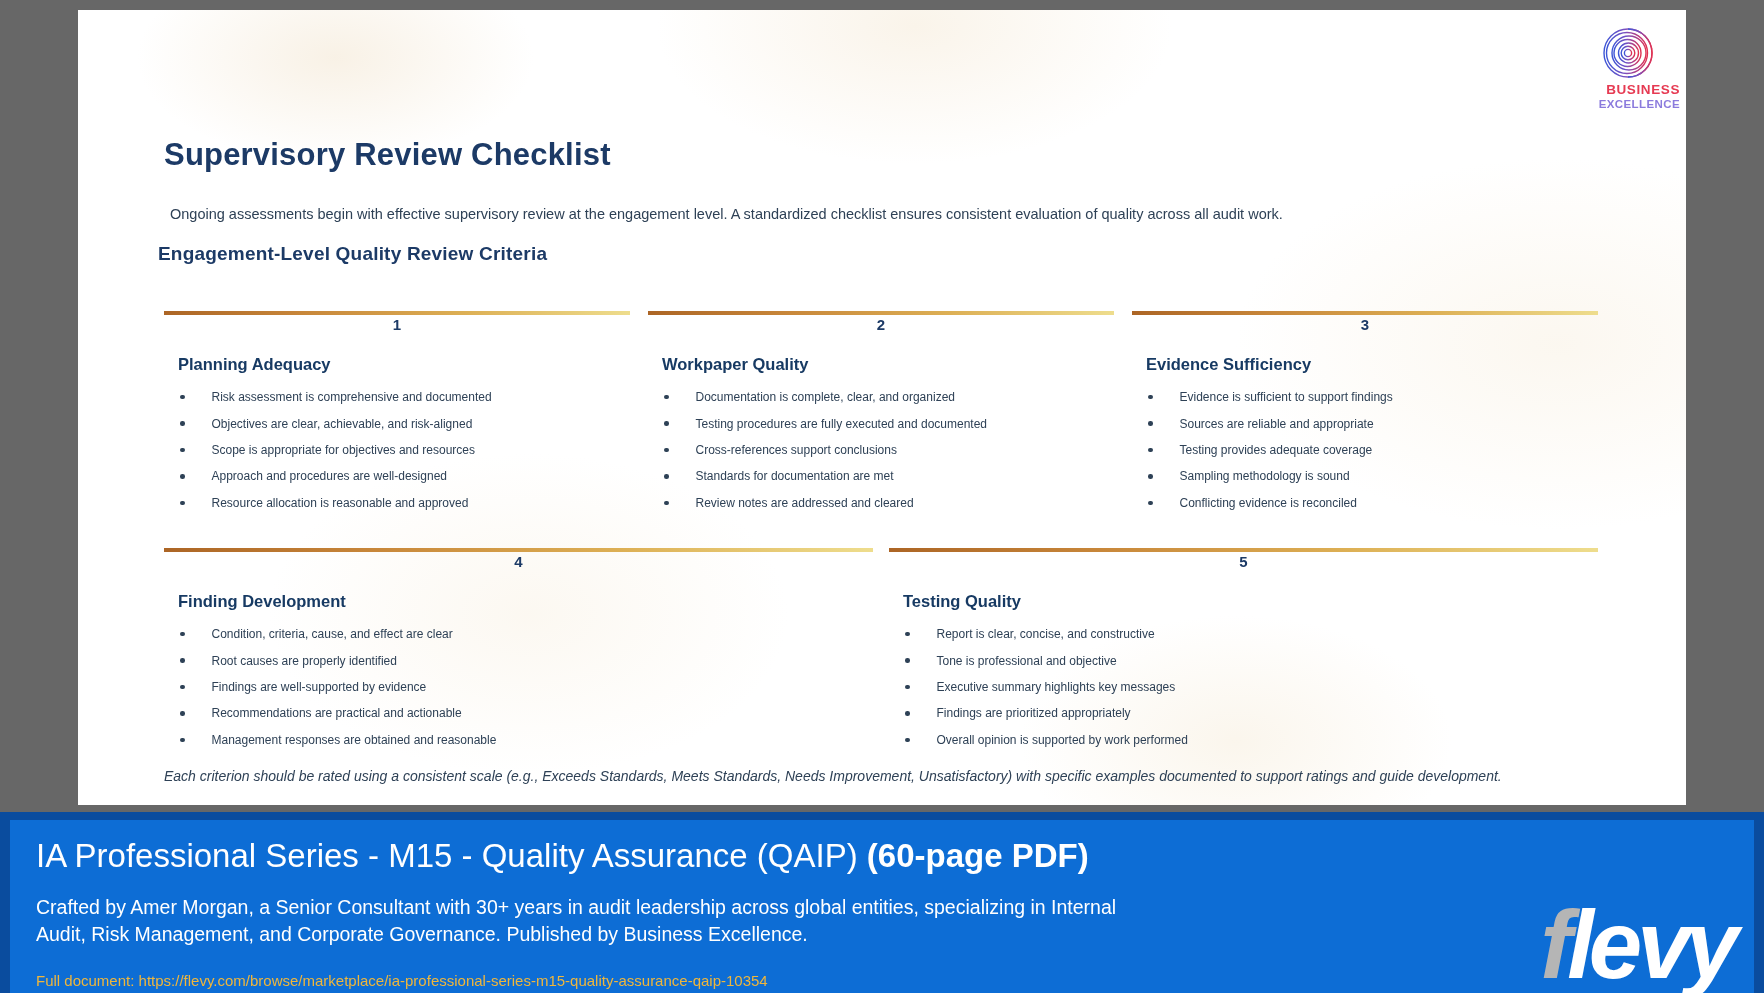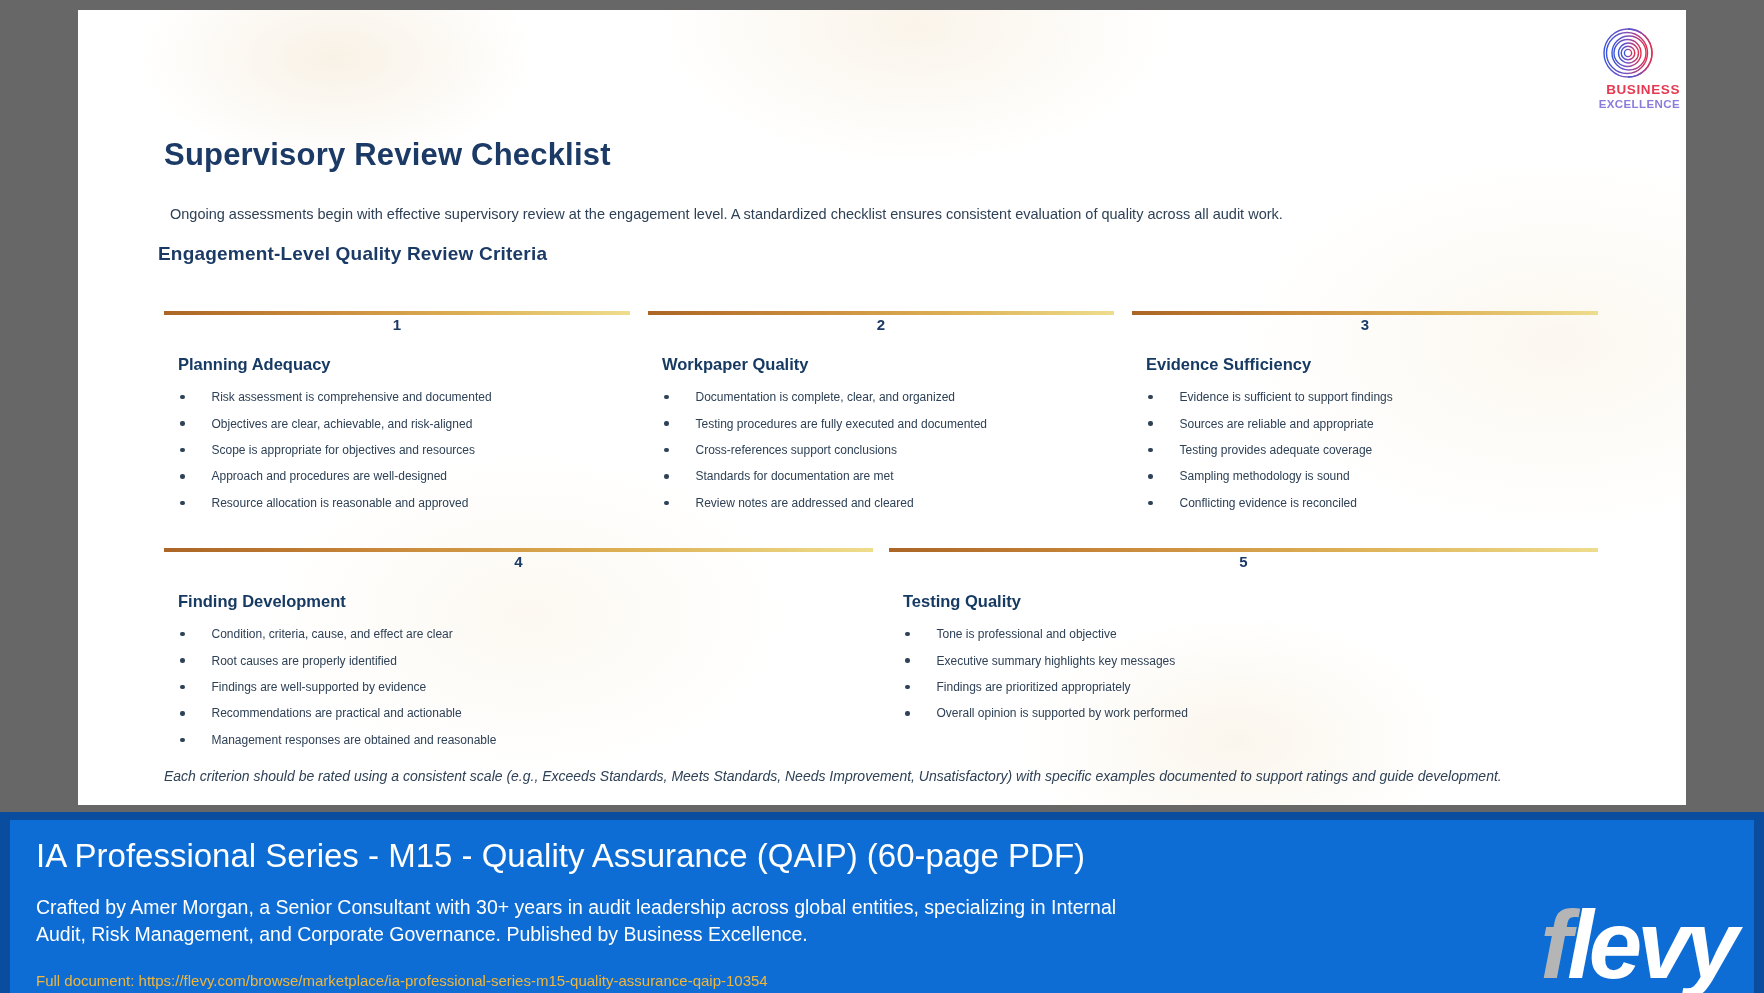--- a/index.html
+++ b/index.html
@@ -43,21 +43,21 @@
   .card-title{margin:22px 0 0 14px;font-size:16.5px;font-weight:700;color:#173a63;}
   .list{list-style:none;margin:10px 0 0 0;padding:0;}
   .list li{display:flex;align-items:center;height:26.4px;font-size:12px;color:#2e4156;text-align:center;}
   .dot{width:4.5px;height:4.5px;border-radius:50%;background:#2e4156;margin:0 27px 0 16px;flex:none;}
   .note{position:absolute;left:86px;top:758px;font-size:14px;color:#2e4156;font-style:italic;}
   
   .banner{position:absolute;left:0;top:812px;width:1764px;height:181px;background:#0a4c9e;}
   .banner-inner{position:absolute;left:10px;top:8px;right:10px;bottom:0;background:#0d6dd5;}
   .b-title{position:absolute;left:26px;top:16px;font-size:33px;color:#ffffff;white-space:nowrap;line-height:40px;}
   .b-title .bold{font-weight:400;}
-  .b-title .light{font-weight:400;margin-top:24px;}
+  .b-title .light{font-weight:700;margin-top:24px;}
   .b-desc{position:absolute;left:26px;top:74px;width:1090px;font-size:19.5px;line-height:27px;color:#ffffff;}
   .b-url{position:absolute;left:26px;top:152px;font-size:15px;color:#efb63c;text-decoration:none;cursor:pointer;}
   .flevy{position:absolute;right:20px;bottom:0px;font-size:96px;font-weight:700;font-style:italic;
          letter-spacing:-5px;color:#ffffff;line-height:1.0;}
   .flevy .f{color:#b5b5b5;}
 </style>
 </head>
 <body>
 
 <div class="page">
@@ -202,20 +202,24 @@
     </ul>
   </div>
 
   <div class="card c5">
     <div class="bar"></div>
     <div class="num">5</div>
     <div class="card-title">Testing Quality</div>
     <ul class="list">
       <li>
           <span class="dot"></span>
+          <span>Report is clear, concise, and constructive</span>
+        </li>
+      <li>
+          <span class="dot"></span>
           <span>Tone is professional and objective</span>
         </li>
       <li>
           <span class="dot"></span>
           <span>Executive summary highlights key messages</span>
         </li>
       <li>
           <span class="dot"></span>
           <span>Findings are prioritized appropriately</span>
         </li>

